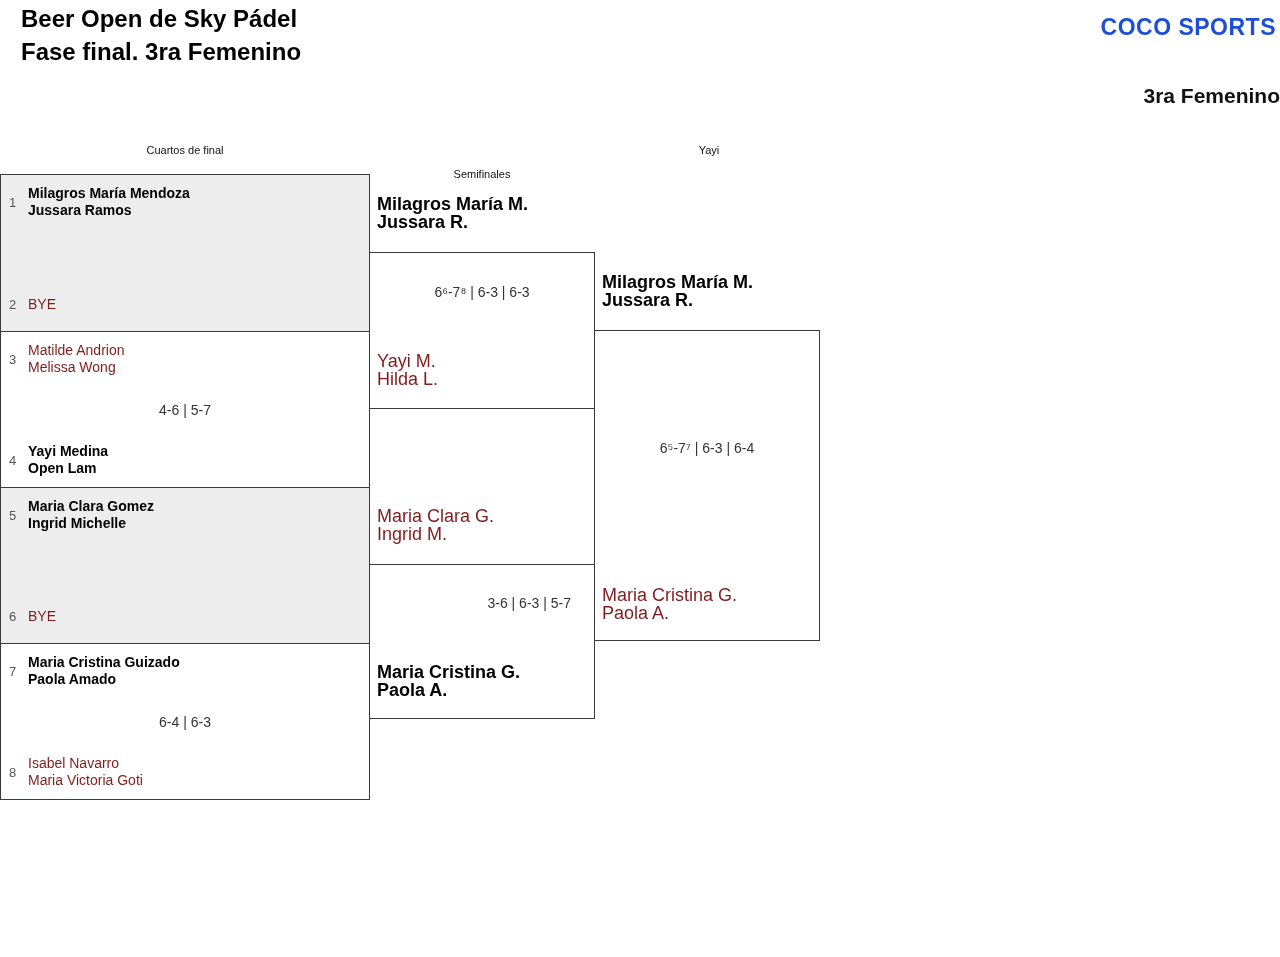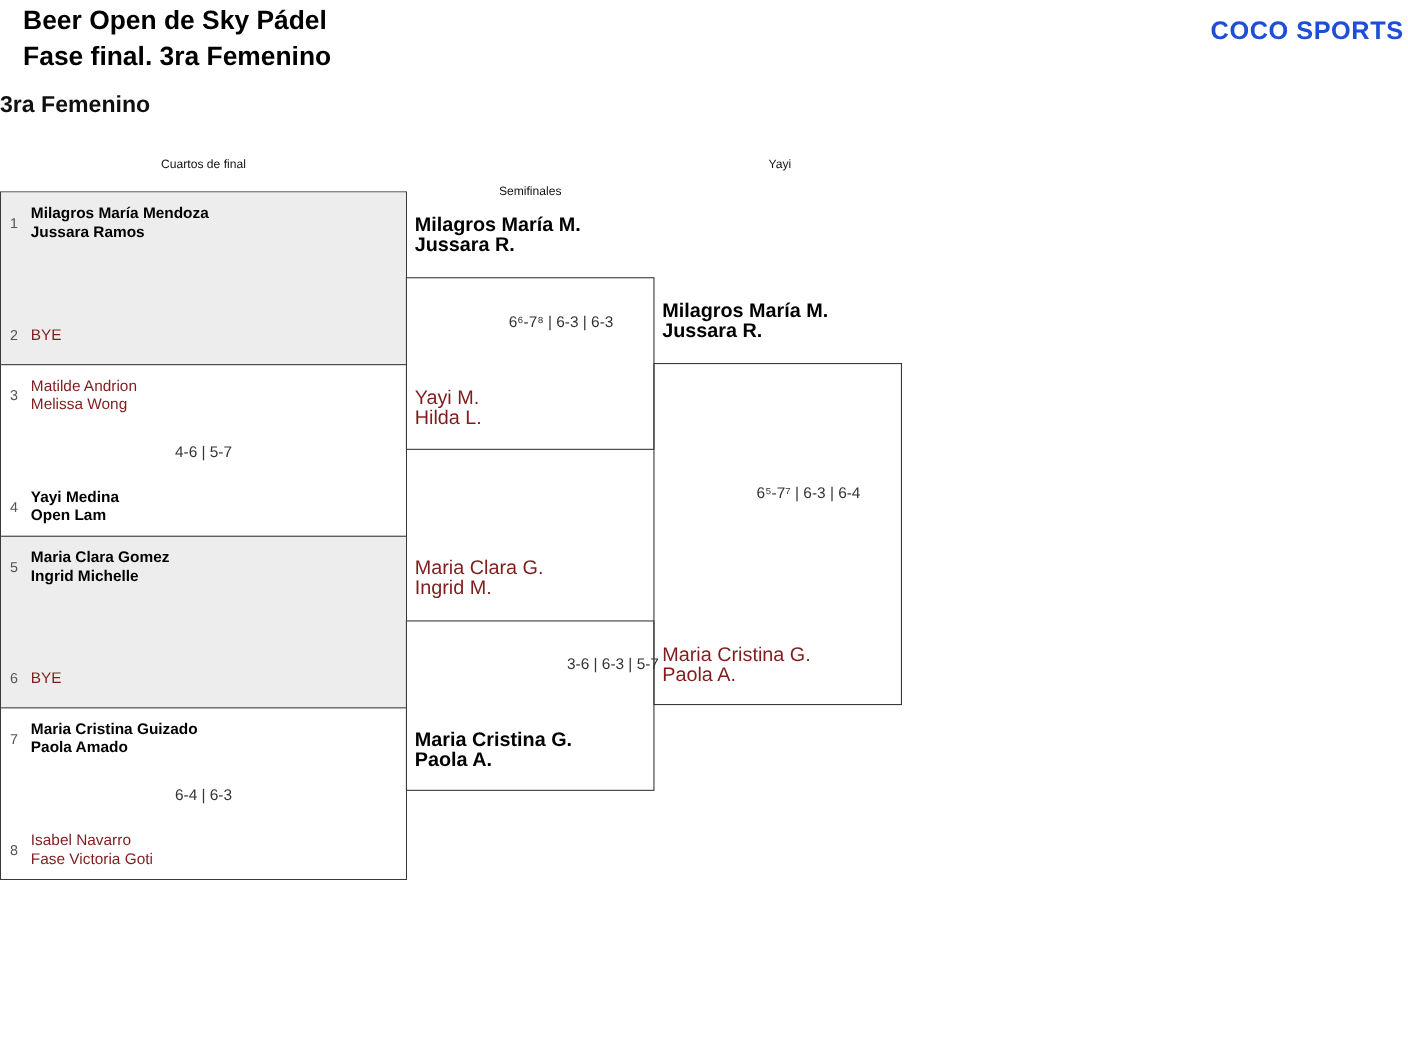--- a/index.html
+++ b/index.html
@@ -2,21 +2,21 @@
 <html><head>
 <meta charset="utf-8">
 <style>
   html,body{margin:0;padding:0;background:#fff;}
   body{font-family:"Liberation Sans","DejaVu Sans",sans-serif;color:#111;}
   .page{position:relative;width:1280px;height:957px;background:#fff;overflow:hidden;}
 
   
   .title{position:absolute;left:2px;top:2px;font-size:24px;line-height:33px;font-weight:700;color:#000;margin-left:19px;}
   .brand{position:absolute;right:4px;top:14px;font-size:23px;font-weight:700;letter-spacing:.5px;color:#1d4ed8;}
-  .subtitle{position:absolute;left:0;top:84px;width:1280px;text-align:left;font-size:21px;line-height:24px;font-weight:600;color:#111;}
+  .subtitle{position:absolute;left:0;top:84px;width:1280px;text-align:right;font-size:21px;line-height:24px;font-weight:600;color:#111;}
 
   
   .col-header{position:absolute;top:144px;text-align:center;font-size:11px;font-weight:500;color:#111;}
   .ch-qf{left:0;width:370px;}
   .ch-sf{left:369px;width:226px;margin-top:24px;}
   .ch-f{left:596px;width:226px;}
 
   
   .qf-col{position:absolute;left:0;top:174px;width:370px;height:626px;border:1px solid #3a3a3a;box-sizing:border-box;}
   .qf-box{position:relative;height:156px;box-sizing:border-box;background:#fff;}
@@ -43,21 +43,21 @@
   
   .tlabel{position:absolute;font-size:18px;line-height:18px;}
   .lb-sf1-top{left:377px;top:195px;}
   .lb-sf1-bot{left:377px;top:352px;}
   .lb-sf2-top{left:377px;top:507px;}
   .lb-sf2-bot{left:377px;top:663px;}
   .lb-f-top{left:602px;top:273px;}
   .lb-f-bot{left:602px;top:586px;}
 
   
-  .fscore{position:absolute;text-align:center;padding-left:28px;}
+  .fscore{position:absolute;text-align:center;}
   .sc-sf1{left:369px;top:284px;width:226px;}
   .sc-sf2{left:359px;top:595px;width:212px;text-align:right;}
   .sc-f{left:594px;top:440px;width:226px;}
 </style>
 </head>
 <body>
 
 <div class="page">
 
   <div class="title">
@@ -134,21 +134,21 @@
         <div class="team w">
           <div class="auto-hide">Maria Cristina Guizado</div>
           <div class="auto-hide">Paola Amado</div>
         </div>
       </div>
       <div class="score qf-score auto-hide">6-4 | 6-3</div>
       <div class="slot bot">
         <span class="seed">8</span>
         <div class="team l">
           <div class="auto-hide">Isabel Navarro</div>
-          <div class="auto-hide">Fase Victoria Goti</div>
+          <div class="auto-hide">Maria Victoria Goti</div>
         </div>
       </div>
     </div>
 
   </div>
 
   <div class="rect sf1"></div>
   <div class="rect sf2"></div>
   <div class="rect fbox"></div>
 

